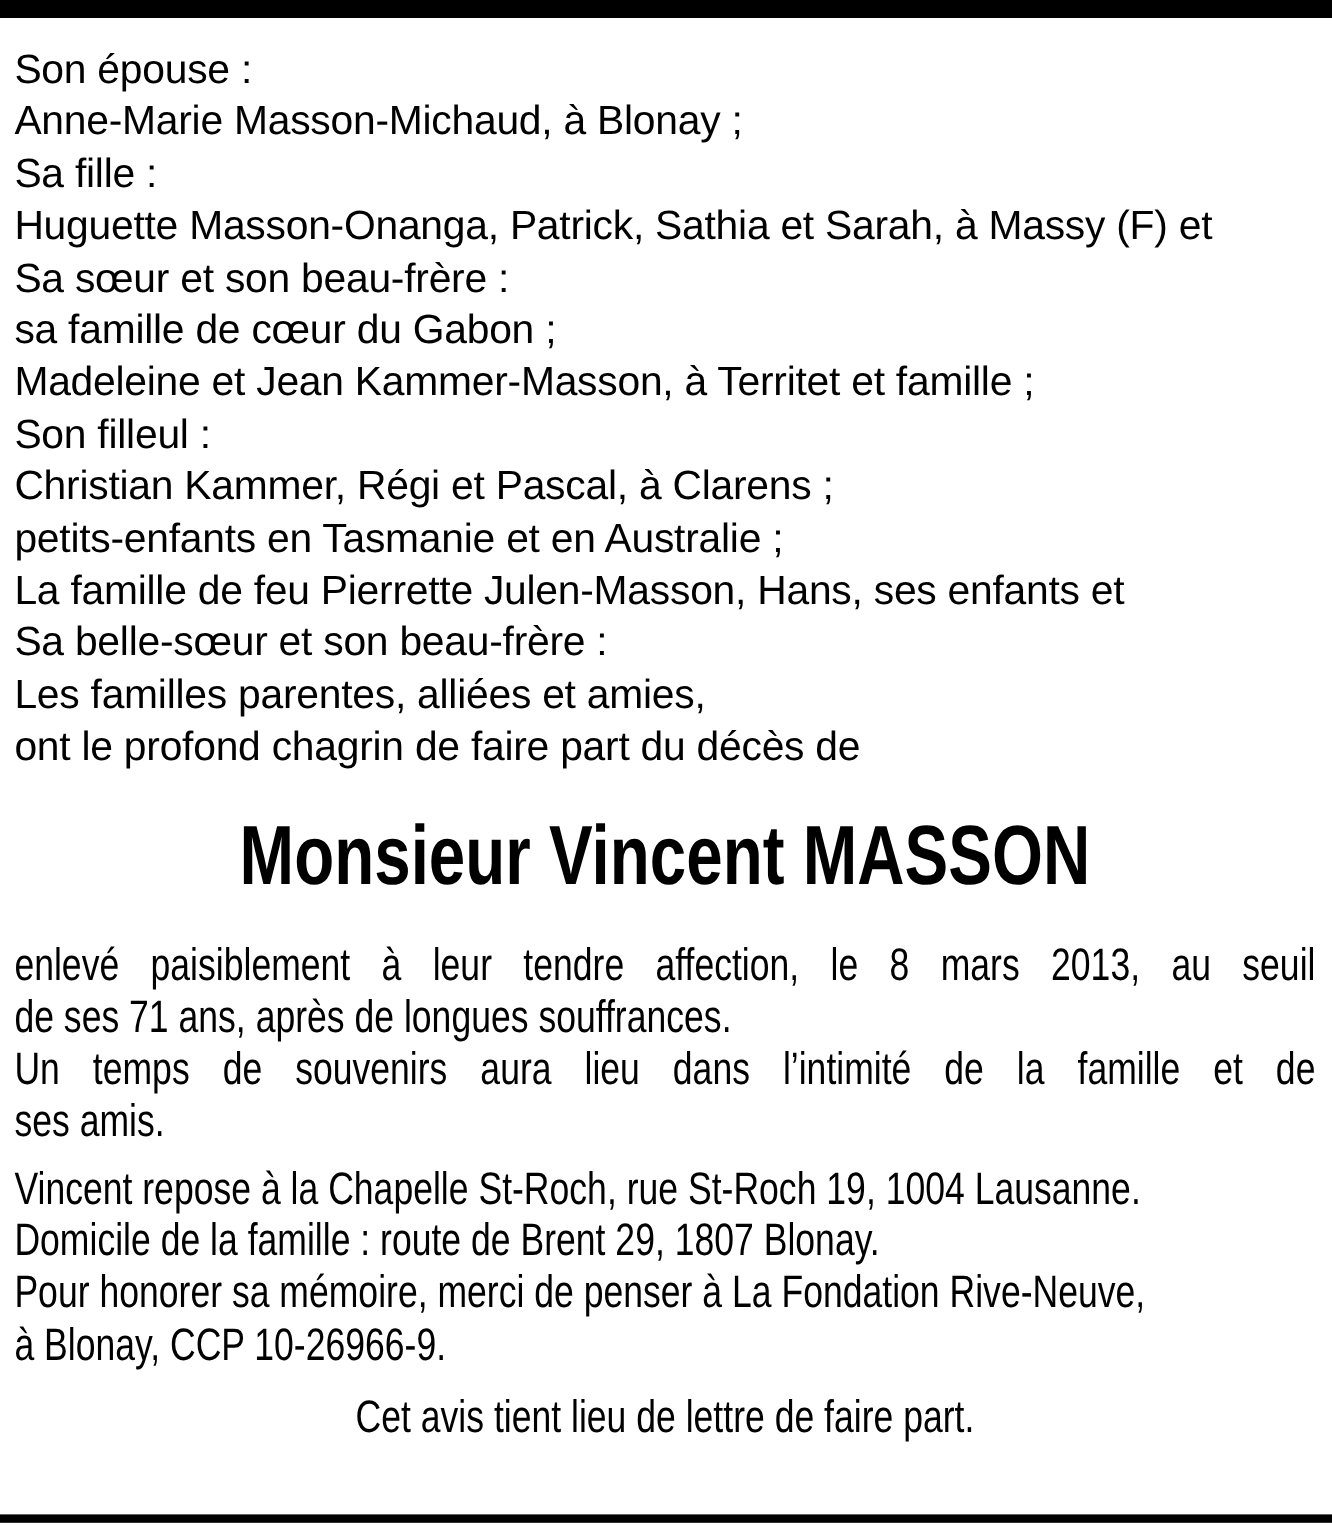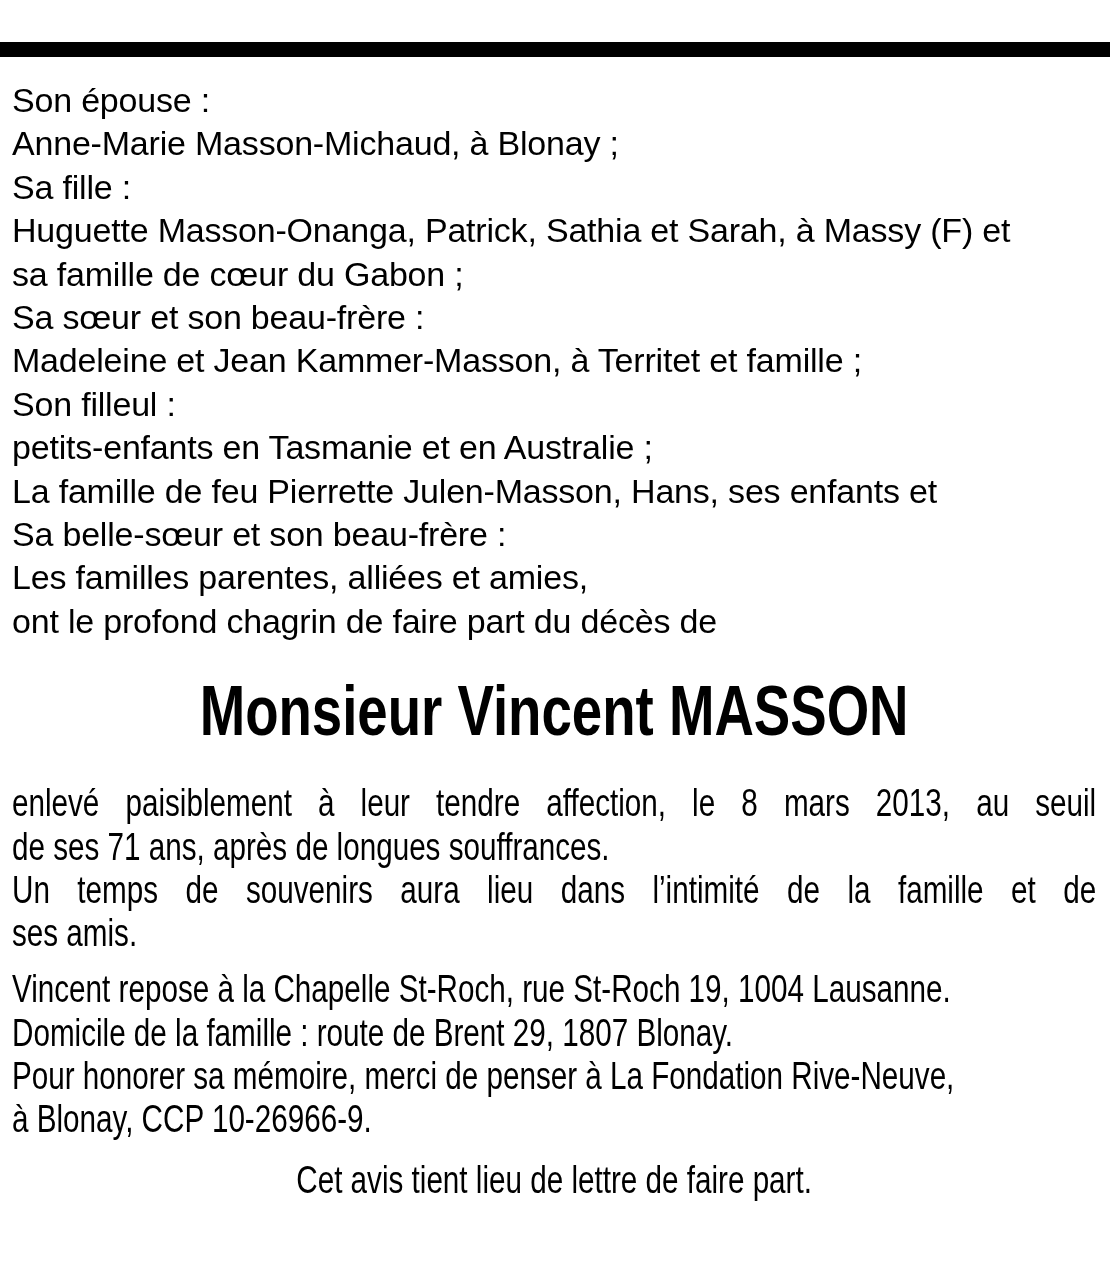--- a/index.html
+++ b/index.html
@@ -6,21 +6,21 @@
   body {
     width: 1110px; height: 1271px;
     background: #ffffff; color: #000000;
     font-family: "Liberation Sans", "DejaVu Sans", sans-serif;
     position: relative; overflow: hidden;
   }
   .page { width: 1110px; height: 1271px; position: relative; }
   .bar { position: absolute; left: 0; width: 1110px; background: #000000; }
   .bar.top { top: 0; height: 15px; }
   .bar.bottom { bottom: 2px; height: 7px; }
-  .content { padding: 0 12px; display: flow-root; margin-top: 42px; }
+  .content { padding: 0 12px; display: flow-root; }
 
   .intro {
     margin-top: 37px;
     font-size: 34px; line-height: 43.4px; letter-spacing: -0.2px;
   }
   .intro .seg.bold { font-weight: 400; }
 
   
   .condense { width: 1390px; transform: scaleX(0.78); transform-origin: 0 0; }
 
@@ -45,24 +45,25 @@
 <div class="page">
   <div class="bar top"></div>
 
   <div class="content">
 
     <div class="intro">
         <div class="line"><span class="seg">Son épouse :</span></div>
         <div class="line"><span class="seg">Anne-Marie </span><span class="seg bold">Masson-Michaud</span><span class="seg">, à Blonay ;</span></div>
         <div class="line"><span class="seg">Sa fille :</span></div>
         <div class="line"><span class="seg">Huguette </span><span class="seg bold">Masson-Onanga</span><span class="seg">, Patrick, Sathia et Sarah, à Massy (F) et</span></div>
+        <div class="line"><span class="seg">Sa sœur et son beau-frère :</span></div>
         <div class="line"><span class="seg">sa famille de cœur du Gabon ;</span></div>
-        <div class="line"><span class="seg">Sa sœur et son beau-frère :</span></div>
         <div class="line"><span class="seg">Madeleine et Jean </span><span class="seg bold">Kammer-Masson</span><span class="seg">, à Territet et famille ;</span></div>
         <div class="line"><span class="seg">Son filleul :</span></div>
+        <div class="line"><span class="seg">Christian </span><span class="seg bold">Kammer</span><span class="seg">, Régi et Pascal, à Clarens ;</span></div>
         <div class="line"><span class="seg">petits-enfants en Tasmanie et en Australie ;</span></div>
         <div class="line"><span class="seg">La famille de feu Pierrette </span><span class="seg bold">Julen-Masson</span><span class="seg">, Hans, ses enfants et</span></div>
         <div class="line"><span class="seg">Sa belle-sœur et son beau-frère :</span></div>
         <div class="line"><span class="seg">Les familles parentes, alliées et amies,</span></div>
         <div class="line"><span class="seg">ont le profond chagrin de faire part du décès de</span></div>
       </div>
 
     <div class="condense title-wrap">
       <div class="title">Monsieur Vincent MASSON</div>
     </div>

